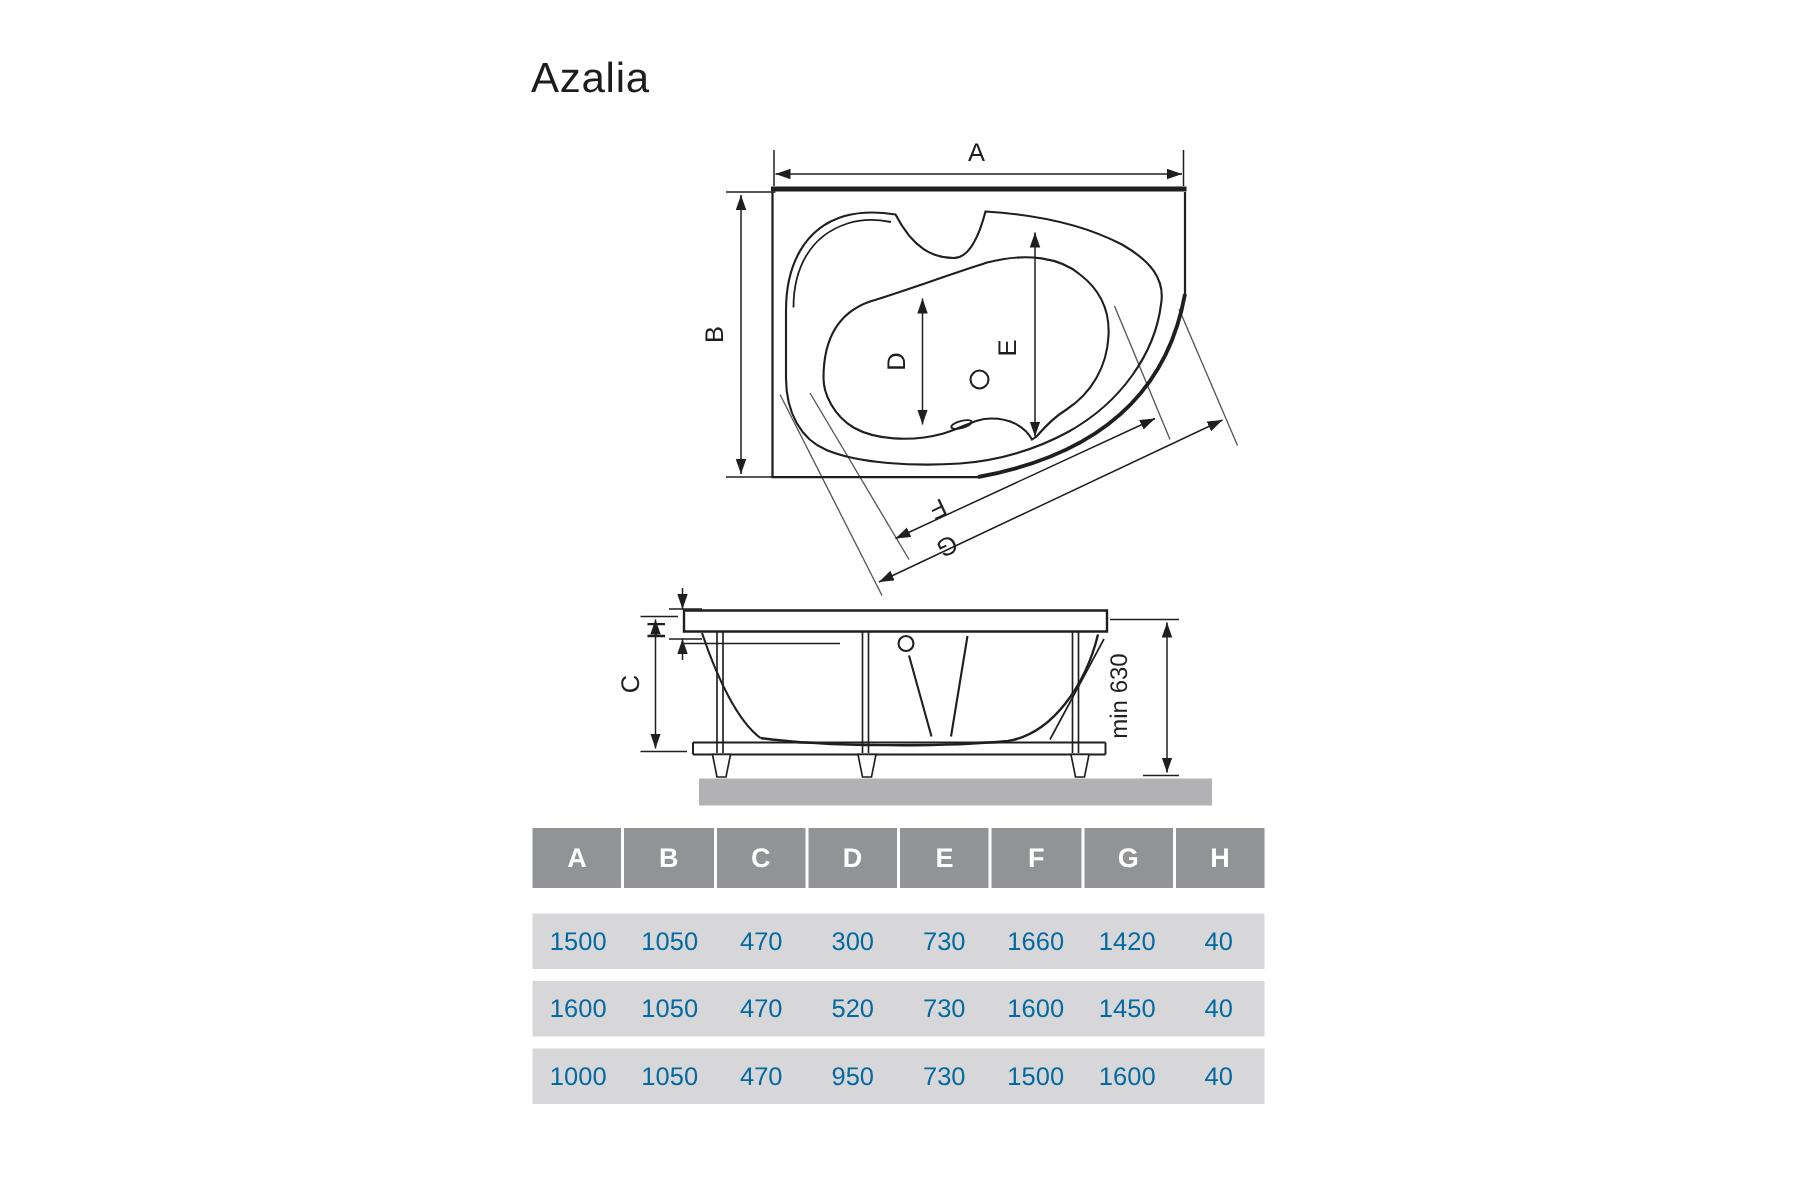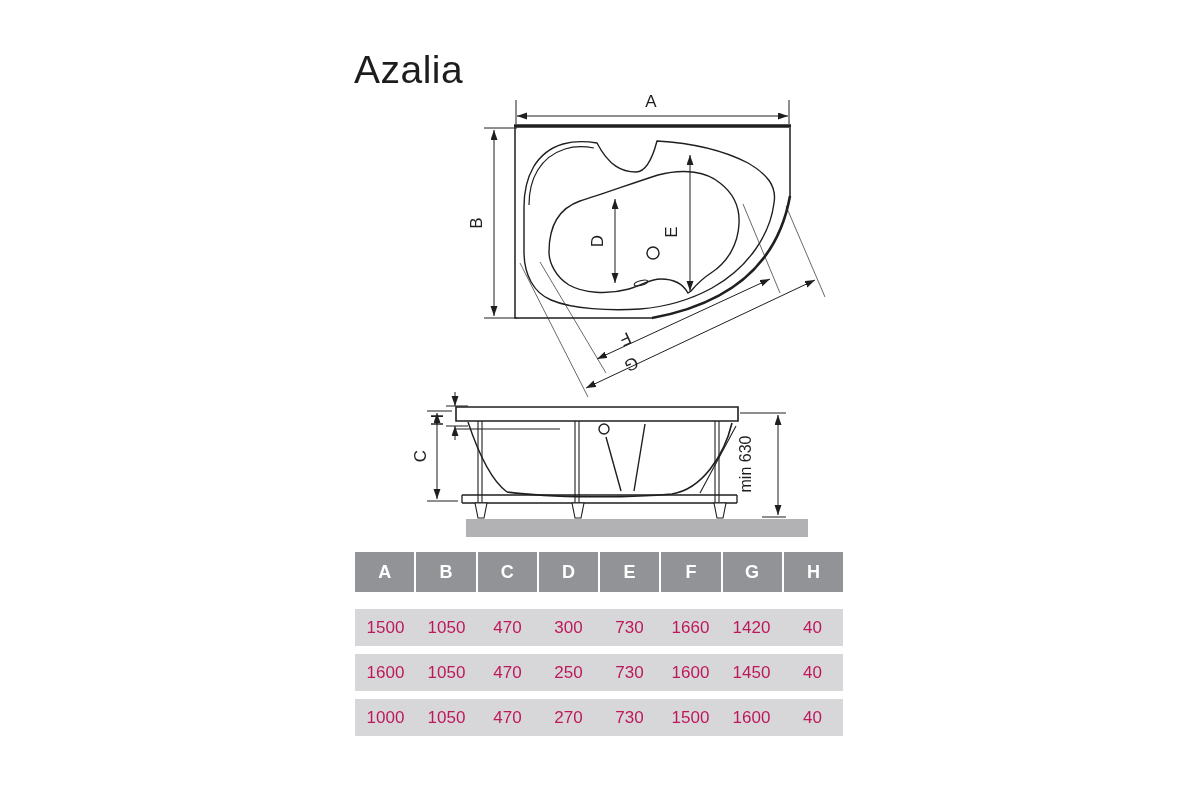--- a/index.html
+++ b/index.html
@@ -1,35 +1,35 @@
 <!DOCTYPE html>
 <html style="--header-bg: #919396; --row-bg: #d7d7d9; --line: #1f1f1f; --ground: #b2b2b4;"><head>
 <meta charset="utf-8">
 <style>
   html,body{margin:0;padding:0;background:#fff;}
   .page{position:relative;width:1200px;height:800px;background:#fff;overflow:hidden;
         font-family:"Liberation Sans","DejaVu Sans",sans-serif;}
-  .title{position:absolute;left:354px;top:48px;font-size:39px;font-weight:300;
+  .title{position:absolute;left:354px;top:36px;font-size:28px;font-weight:300;
          letter-spacing:.5px;color:#1d1d1f;}
   svg.drawing{position:absolute;left:0;top:0;width:1200px;height:800px;}
   .ln{fill:none;stroke:var(--line,#1f1f1f);}
   .lnf{fill:#fff;stroke:var(--line,#1f1f1f);}
   .thin{fill:none;stroke:var(--line,#1f1f1f);opacity:.75;}
   .ground{fill:var(--ground,#b2b2b4);stroke:none;}
   .dimtxt{font-family:"Liberation Sans","DejaVu Sans",sans-serif;font-size:17px;
           fill:var(--line,#1f1f1f);}
   .dimtxt-sm{font-family:"Liberation Sans","DejaVu Sans",sans-serif;font-size:16px;
           fill:var(--line,#1f1f1f);}
   .spec-table{position:absolute;left:355px;top:552px;width:488px;}
   .thead{display:flex;gap:2px;height:40px;margin-bottom:17px;}
   .th{flex:1;background:var(--header-bg,#919396);color:#fff;font-weight:bold;
       font-size:18px;display:flex;align-items:center;justify-content:center;}
   .trow{display:flex;height:37px;margin-bottom:8px;background:var(--row-bg,#d7d7d9);}
   .td{flex:1;display:flex;align-items:center;justify-content:center;
-      font-size:17px;color:#be185d;}
+      font-size:17px;color:#0369a1;}
 </style>
 </head>
 <body>
 
 <div class="page">
 
   <div class="title">Azalia</div>
 
   <svg class="drawing" viewBox="0 0 1200 800">
     <defs>
@@ -189,31 +189,31 @@
       <div class="td">730</div>
       <div class="td">1660</div>
       <div class="td">1420</div>
       <div class="td">40</div>
     </div>
 
     <div class="trow">
       <div class="td">1600</div>
       <div class="td">1050</div>
       <div class="td">470</div>
-      <div class="td">250</div>
+      <div class="td">520</div>
       <div class="td">730</div>
       <div class="td">1600</div>
       <div class="td">1450</div>
       <div class="td">40</div>
     </div>
 
     <div class="trow">
       <div class="td">1000</div>
       <div class="td">1050</div>
       <div class="td">470</div>
-      <div class="td">270</div>
+      <div class="td">950</div>
       <div class="td">730</div>
       <div class="td">1500</div>
       <div class="td">1600</div>
       <div class="td">40</div>
     </div>
   </div>
 </div>
 
 </body></html>

